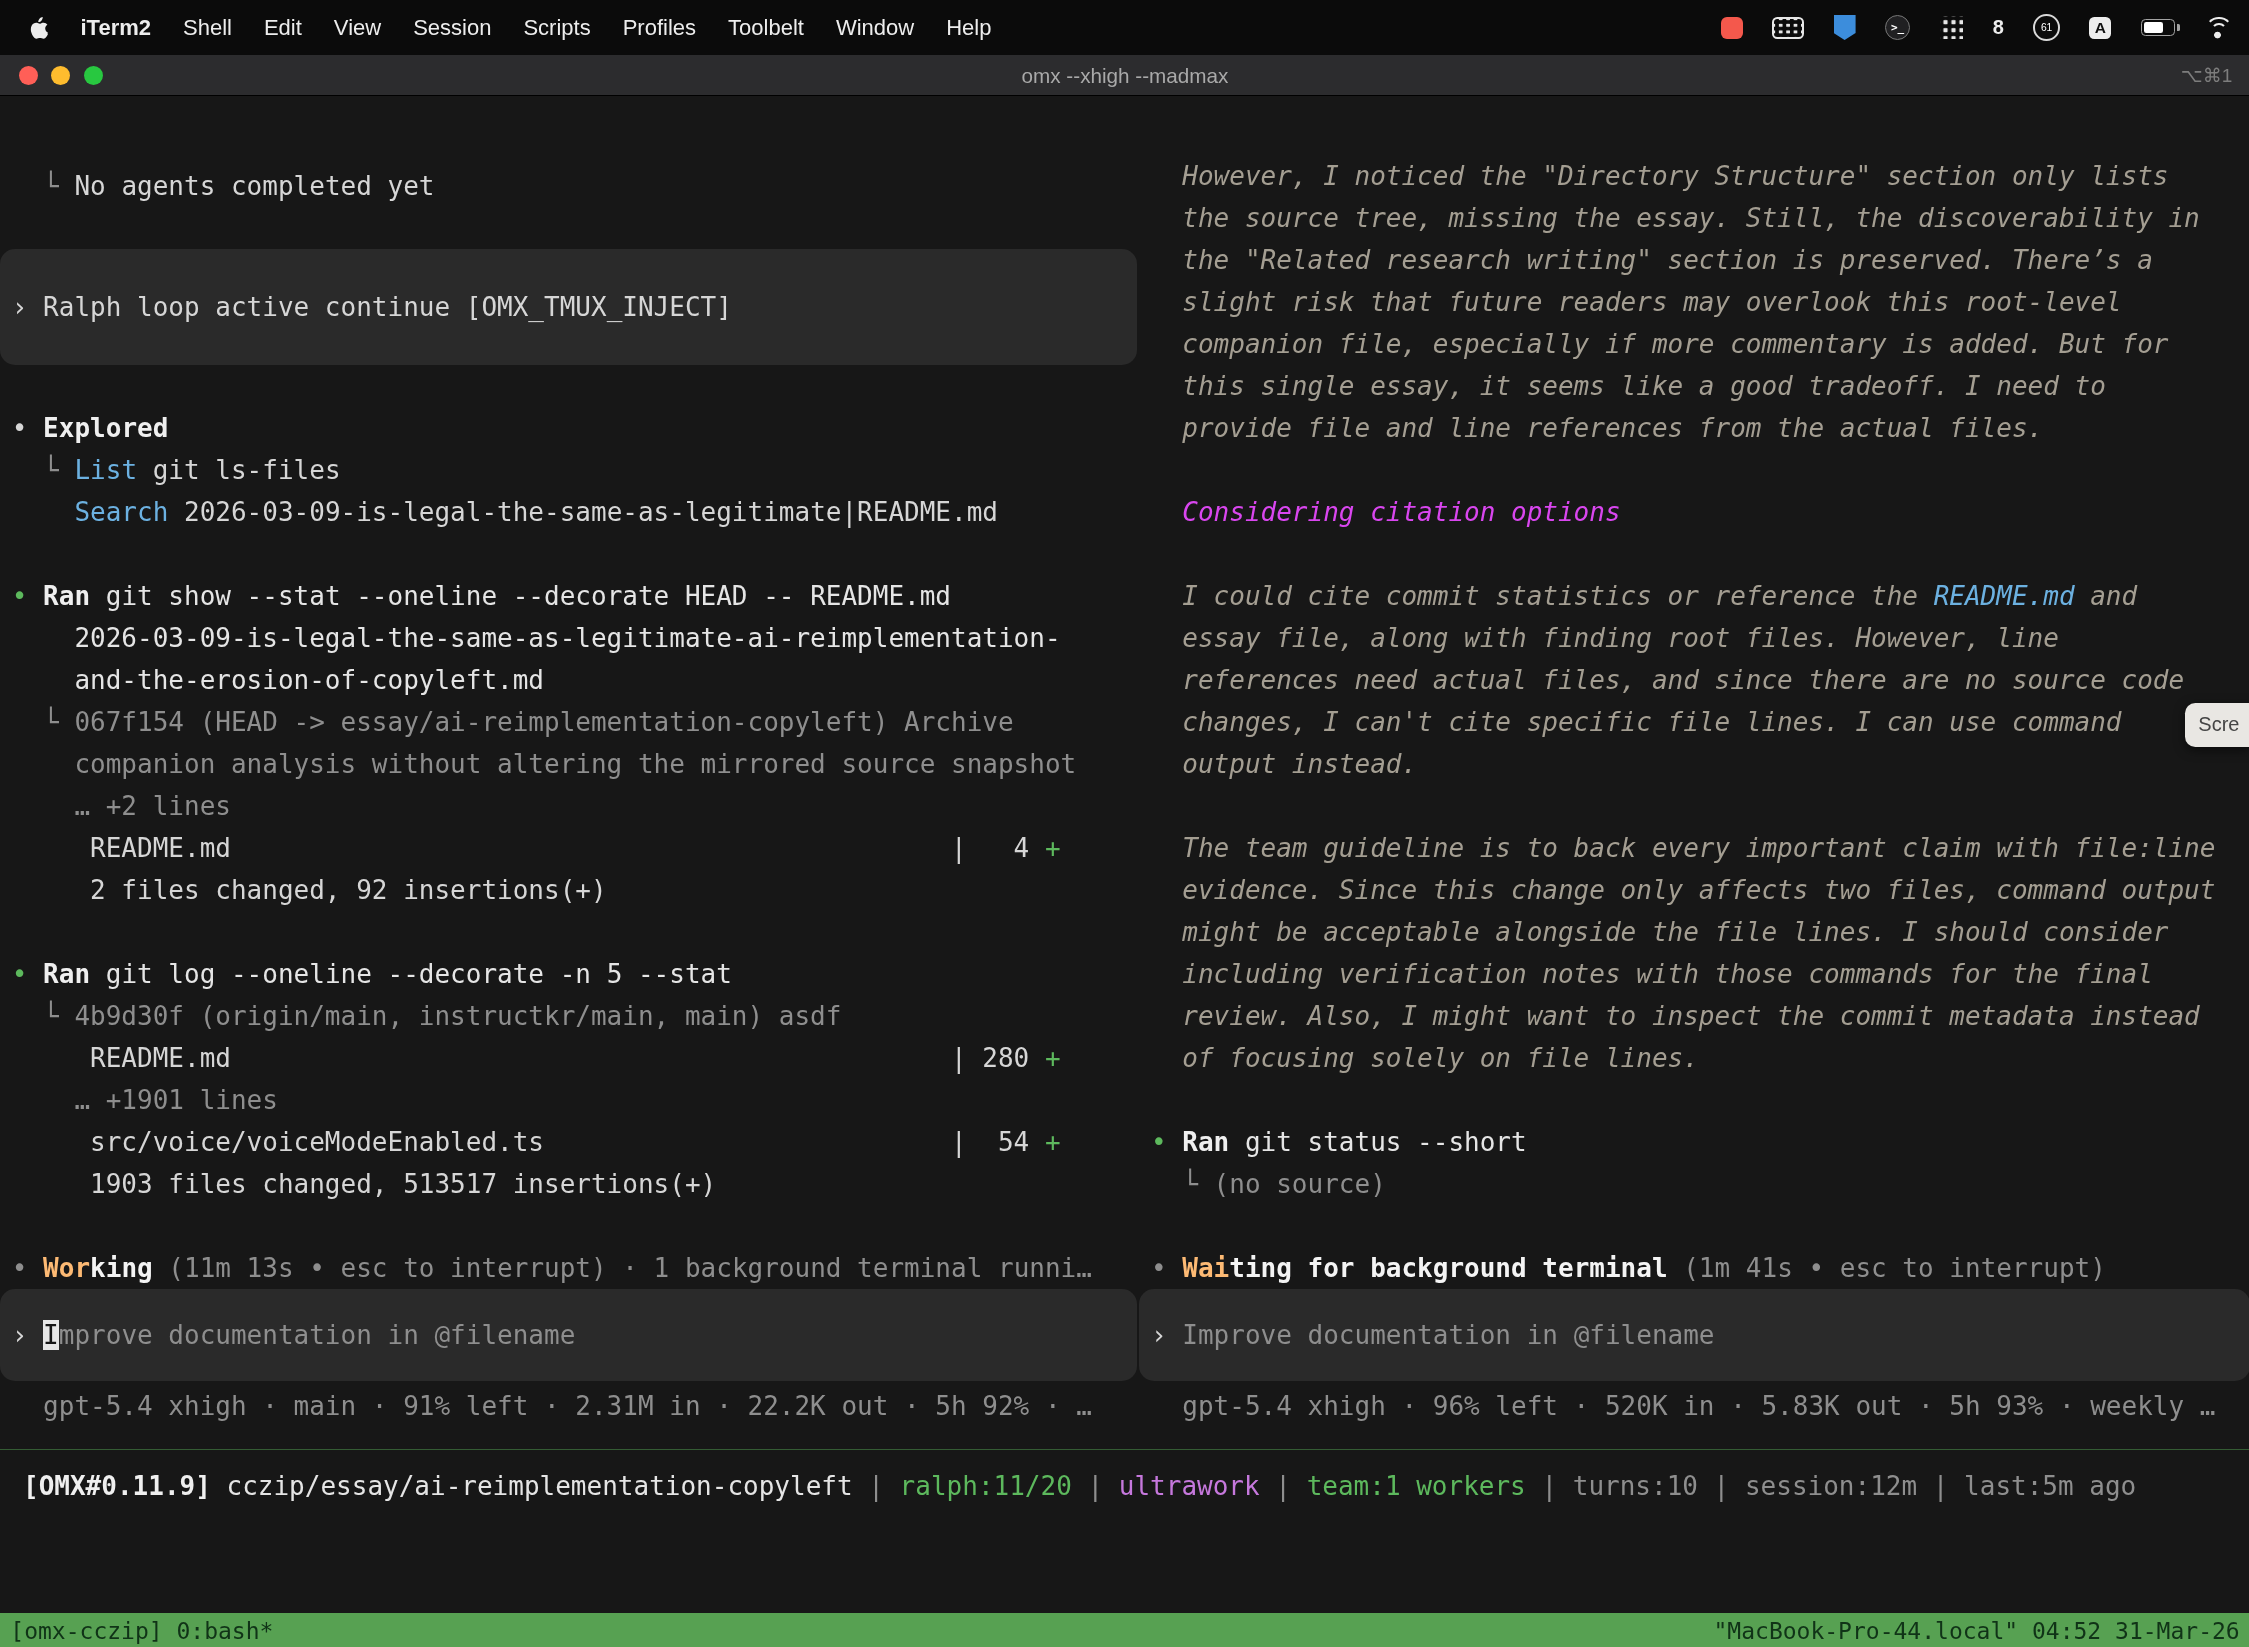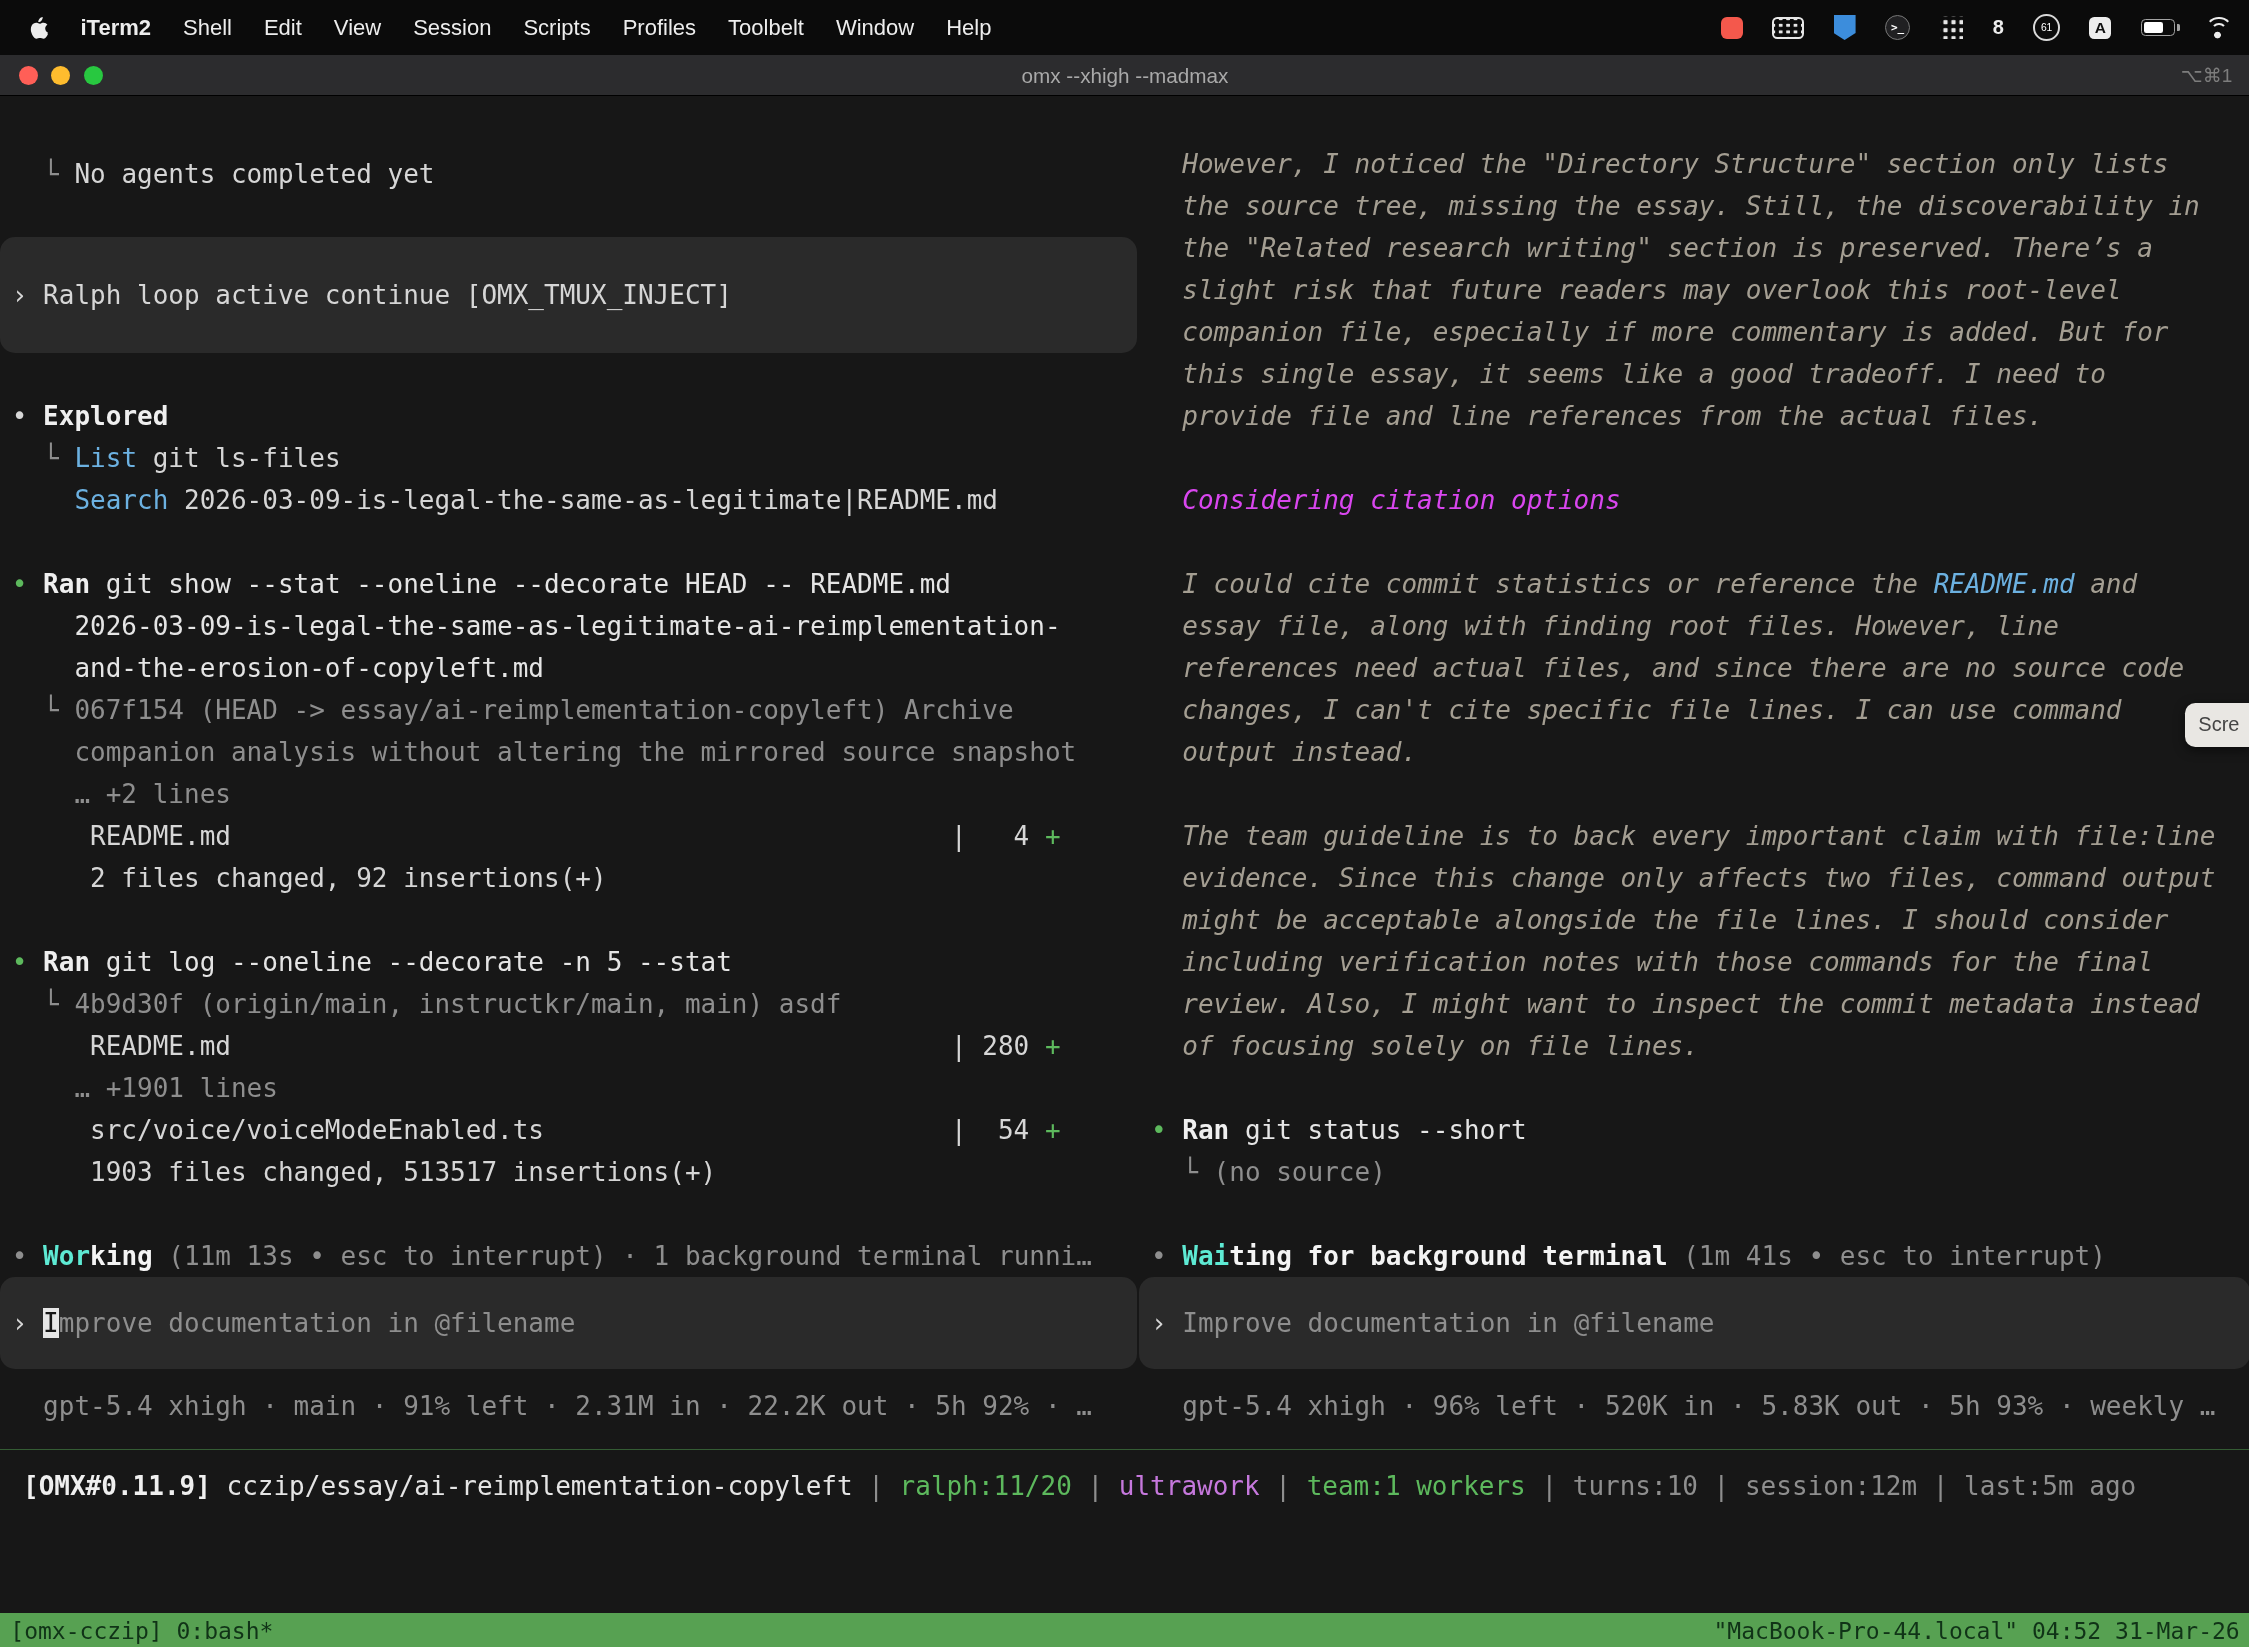--- a/index.html
+++ b/index.html
@@ -62,27 +62,27 @@
   .pane { overflow:hidden; display:flex; flex-direction:column; padding-top:5.2px;
           font-size:26px; color:#d6d6d6; }
   .pane-left { width:1137px; }
   .pane-divider { width:2.2px; background:#4f9a4f; }
   .pane-right { flex:1; }
   .t-line { height:42px; line-height:42px; padding:0 11.8px; white-space:pre; overflow:hidden; }
   .t-panel { background:#2a2a2a; border-radius:15px; padding:37px 11.8px; line-height:42px;
              white-space:pre; overflow:hidden; }
   .t-input { padding:25px 11.8px; }
   .pane-footer { margin-top:auto; padding-bottom:22px; }
-  .pane-footer .t-line { margin-top:16px; }
+  .pane-footer .t-line { margin-top:4px; }
 
   
   .s-fg   { color:#d6d6d6; }
   .s-b    { color:#efefef; font-weight:700; }
   .s-dim  { color:#8e8e8e; }
-  .s-dimb { color:#5eead4; font-weight:700; }
+  .s-dimb { color:#fdba74; font-weight:700; }
   .s-w    { color:#f4f4f4; font-weight:700; }
   .s-red  { color:#e5e5e5; }
   .s-green{ color:#5db95d; }
   .s-blue { color:#6cb1e1; }
   .s-mag  { color:#c678dd; }
   .s-plus { color:#5db95d; }
   .s-th   { color:#a49e92; font-style:italic; }
   .s-thb  { color:#d946ef; font-style:italic; font-weight:400; }
   .s-thlink{ color:#6cb1e1; font-style:italic; }
   .s-cursor{ background:#e6e6e6; color:#161616; }

